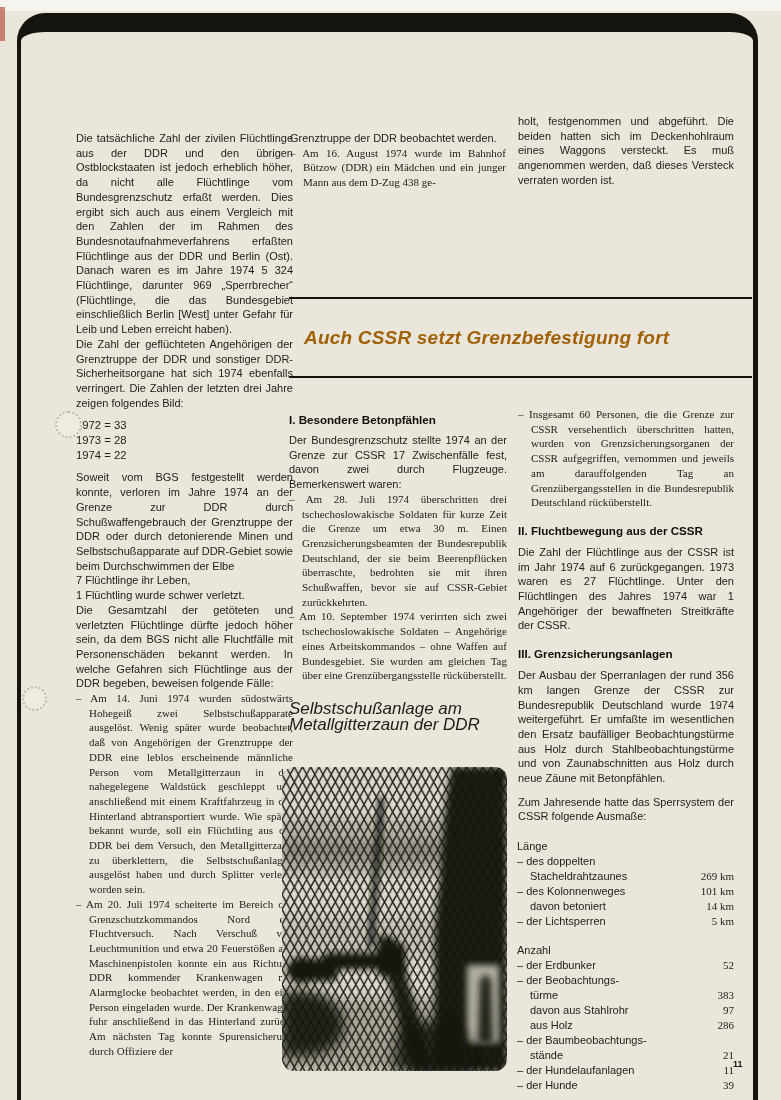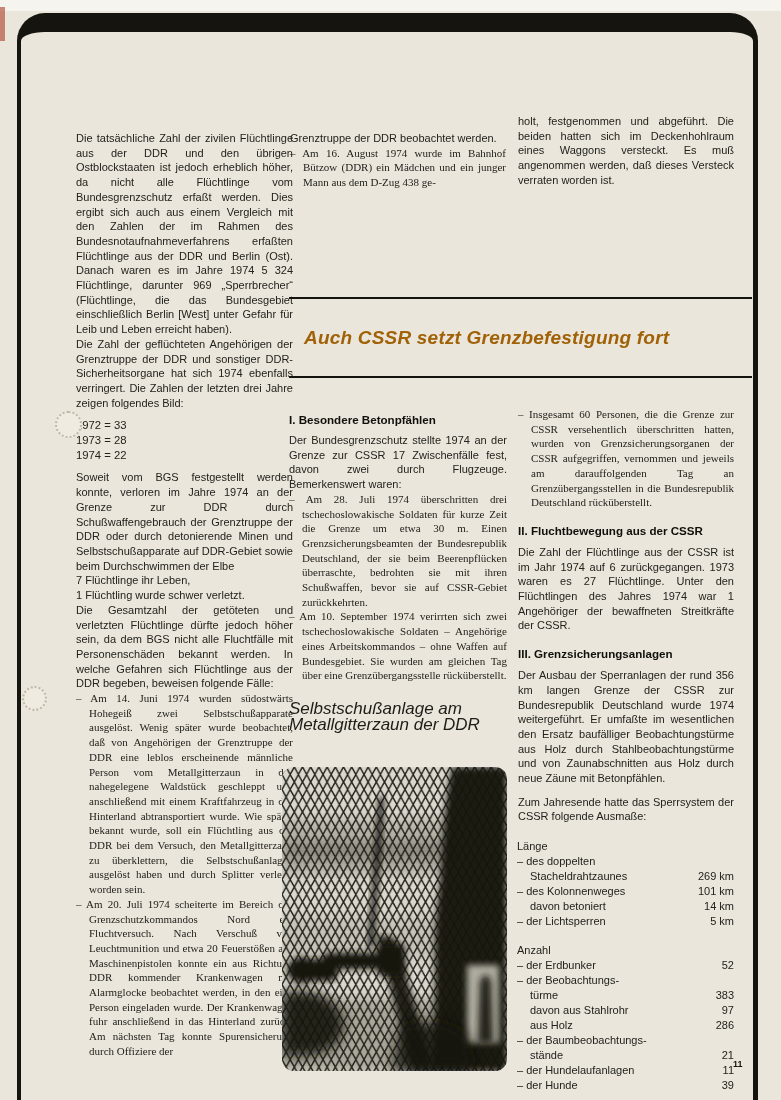--- a/index.html
+++ b/index.html
@@ -63,21 +63,21 @@
     border-radius:12px;overflow:hidden;background:#d9d6cc;
   }
   .stat-table{
     position:absolute;left:517px;top:839px;width:217px;
     font-size:11px;line-height:14.9px;
   }
   .thead{margin:0;}
   .thead.anzahl{margin-top:15px;}
   .trow{display:flex;justify-content:space-between;}
   .trow .tlabel{white-space:nowrap;}
-  .trow .tval{text-align:center;}
+  .trow .tval{text-align:center;font-family:Liberation Serif, serif;}
   .trow.indent .tlabel{padding-left:13px;}
   .pageno{
     position:absolute;left:733px;top:1059px;
     font-size:9px;font-weight:700;color:#15140e;
   }
 </style>
 </head>
 <body>
 
 <div class="page">

